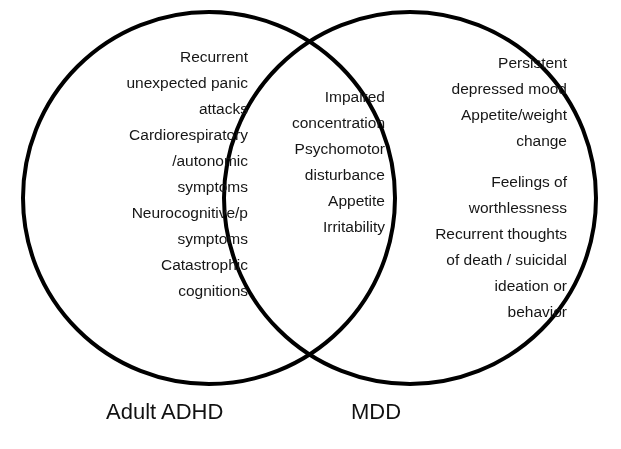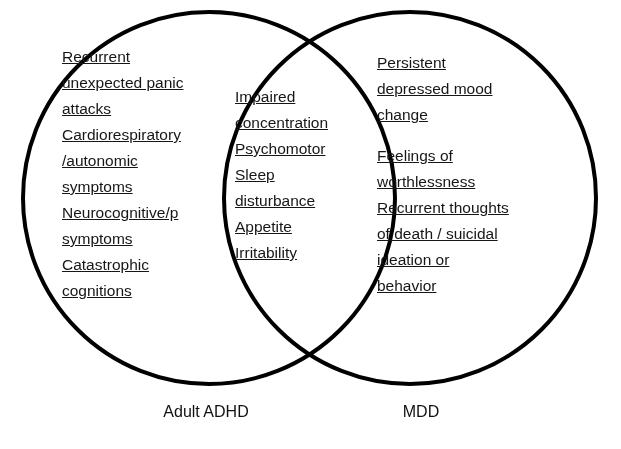--- a/index.html
+++ b/index.html
@@ -20,39 +20,37 @@
     position: absolute;
     box-sizing: border-box;
     border: 4px solid #000000;
     border-radius: 50%;
     background: transparent;
   }
   .circle-left  { left: 21px;  top: 10px; width: 376px; height: 376px; }
   .circle-right { left: 222px; top: 10px; width: 376px; height: 376px; }
   .venn-text {
     position: absolute;
-    text-align: left;
+    text-align: right;
     font-size: 15.5px;
-    text-decoration: underline;
   }
   .venn-line {
     height: 26px;
     line-height: 26px;
     white-space: nowrap;
   }
   .venn-line:empty { height: 15px; }
   .left-text  { left: 62px;  top: 44px; width: 186px; }
   .mid-text   { left: 235px; top: 84px; width: 150px; }
   .right-text { left: 377px; top: 50px; width: 190px; }
   .set-label {
     position: absolute;
     top: 398px;
-    font-size: 16px;
+    font-size: 22px;
     line-height: 28px;
-    text-align: center;
     color: #111111;
   }
   .label-left  { left: 106px; width: 200px; }
   .label-right { left: 351px; width: 140px; }
 </style>
 </head>
 <body>
 
 <div class="canvas">
 
@@ -70,29 +68,29 @@
       <div class="venn-line">Neurocognitive/p</div>
       <div class="venn-line">symptoms</div>
       <div class="venn-line">Catastrophic</div>
       <div class="venn-line">cognitions</div>
     </div>
 
   <div class="venn-text mid-text">
       <div class="venn-line">Impaired</div>
       <div class="venn-line">concentration</div>
       <div class="venn-line">Psychomotor</div>
-      <div class="venn-line">Sleep</div>
       <div class="venn-line">disturbance</div>
       <div class="venn-line">Appetite</div>
       <div class="venn-line">Irritability</div>
     </div>
 
   <div class="venn-text right-text">
       <div class="venn-line">Persistent</div>
       <div class="venn-line">depressed mood</div>
+      <div class="venn-line">Appetite/weight</div>
       <div class="venn-line">change</div>
       <div class="venn-line"></div>
       <div class="venn-line">Feelings of</div>
       <div class="venn-line">worthlessness</div>
       <div class="venn-line">Recurrent thoughts</div>
       <div class="venn-line">of death / suicidal</div>
       <div class="venn-line">ideation or</div>
       <div class="venn-line">behavior</div>
     </div>
 

